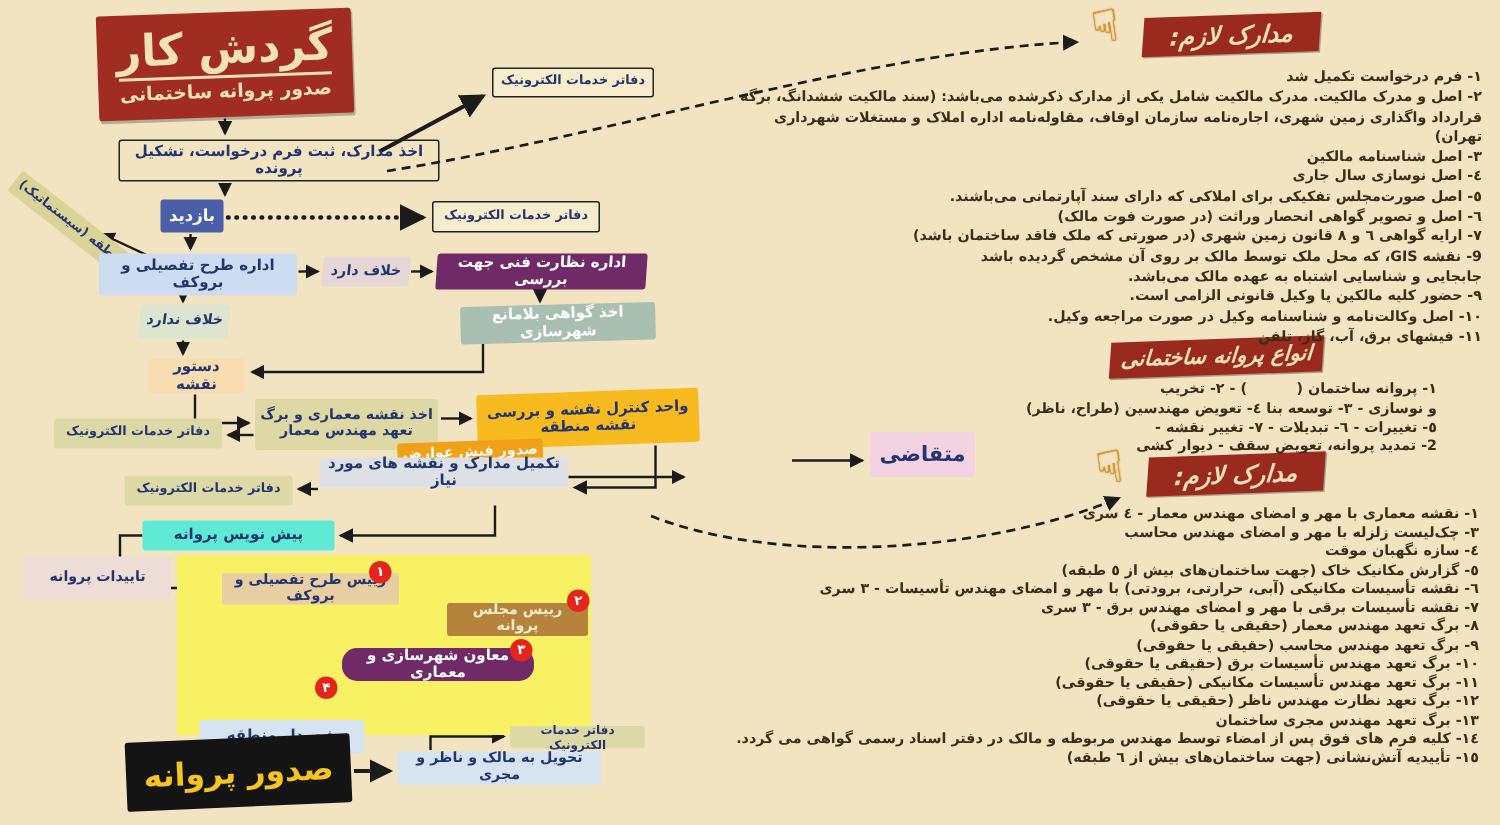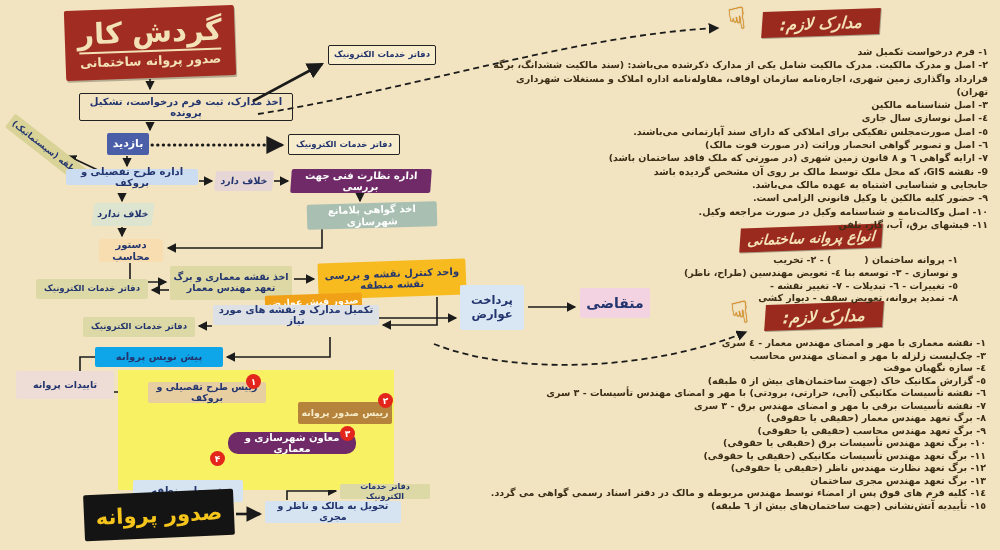--- a/index.html
+++ b/index.html
@@ -14,35 +14,35 @@
   .title-box{left:65px;top:8px;width:170px;height:70px;background:#a12c22;color:#f3e2b8;
         flex-direction:column;transform:rotate(-2deg);box-shadow:1px 2px 0 rgba(0,0,0,.25);}
   .title-main{font-size:29px;line-height:1;}
   .title-sub{font-size:12.5px;border-top:2px solid #f3e2b8;margin-top:3px;padding-top:2px;}
   .intake{left:55px;top:93px;width:214px;height:28px;border:1.5px solid #222;font-size:10px;margin-left:24px;}
   .eoffice1{left:328px;top:45px;width:108px;height:20px;font-size:8.5px;}
   .eoffice2{left:288px;top:134px;width:112px;height:21px;font-size:8.5px;}
   .visit{left:107px;top:133px;width:42px;height:22px;background:#4a5fa8;color:#fff;font-size:11px;}
   .district{left:0px;top:141px;width:95px;height:17px;background:#d9d398;font-size:8.5px;
         transform:rotate(38deg);}
-  .detail-plan{left:66px;top:169px;width:132px;height:16px;background:#cdddf1;}
+  .detail-plan{left:66px;top:169px;width:132px;height:28px;background:#cdddf1;}
   .has-violation{left:215px;top:171px;width:58px;height:20px;background:#e6d6d6;font-size:9.5px;transform:skewX(-6deg);}
   .tech-supervision{left:291px;top:169px;width:140px;height:24px;background:#6f2a67;color:#fff;transform:skewX(-4deg);}
   .no-objection{left:307px;top:203px;width:130px;height:25px;background:#a9bfb2;color:#fff;transform:rotate(-1.5deg);}
   .no-violation{left:93px;top:203px;width:60px;height:23px;background:#dde4d0;font-size:9.5px;transform:skewX(-8deg);}
   .map-order{left:99px;top:239px;width:64px;height:23px;background:#f8ddb0;}
   .arch-map{left:170px;top:266px;width:122px;height:34px;background:#ddd8a4;font-size:9.5px;}
   .eoffice3{left:36px;top:279px;width:112px;height:20px;font-size:8.5px;}
   .map-control{left:318px;top:261px;width:148px;height:36px;background:#f7bb20;transform:rotate(-2deg);}
   .fee-slip{left:265px;top:294px;width:97px;height:17px;background:#f0a117;color:#fff;font-size:9.5px;transform:rotate(-2deg);}
   .complete-docs{left:213px;top:305px;width:166px;height:20px;background:#dde1e6;}
   .eoffice4{left:83px;top:317px;width:112px;height:20px;font-size:8.5px;}
   .pay-fees{left:460px;top:285px;width:64px;height:45px;background:#d9e6f4;font-size:11.5px;}
   .applicant{left:580px;top:288px;width:70px;height:30px;background:#f3d3e2;font-size:14px;}
-  .draft-permit{left:95px;top:347px;width:128px;height:20px;background:#0ea5e9;}
+  .draft-permit{left:95px;top:347px;width:128px;height:20px;background:#5eead4;}
   .approvals{left:16px;top:371px;width:98px;height:28px;background:#eedcd6;font-size:9.5px;}
   .yellow-region{position:absolute;left:118px;top:370px;width:276px;height:120px;background:#f7f163;}
   .step1{left:148px;top:382px;width:118px;height:21px;background:#e7cfa2;font-size:9.5px;}
   .step2{left:298px;top:402px;width:94px;height:22px;background:#b5833b;color:#f7ecca;font-size:9.5px;}
   .step3{left:228px;top:432px;width:128px;height:22px;background:#6f2a67;color:#fff;border-radius:10px;}
   .step4{left:133px;top:480px;width:110px;height:22px;background:#d6e3f1;}
   .issue{left:84px;top:492px;width:150px;height:46px;background:#141414;color:#f5c51c;font-size:21px;transform:rotate(-2.5deg);}
   .deliver{left:265px;top:501px;width:136px;height:22px;background:#d6e3f1;font-size:9.5px;}
   .eoffice5{left:340px;top:484px;width:90px;height:15px;font-size:8px;}
   .badge{position:absolute;width:15px;height:15px;border-radius:50%;background:#e3251c;color:#fff;
@@ -117,33 +117,32 @@
   <div class="node intake">اخذ مدارک، ثبت فرم درخواست، تشکیل پرونده</div>
   <div class="node bordered eoffice1">دفاتر خدمات الکترونیک</div>
   <div class="node bordered eoffice2">دفاتر خدمات الکترونیک</div>
   <div class="node visit">بازدید</div>
   <div class="node district">منطقه (سیستماتیک)</div>
   <div class="node detail-plan">اداره طرح تفصیلی و بروکف</div>
   <div class="node has-violation">خلاف دارد</div>
   <div class="node tech-supervision">اداره نظارت فنی جهت بررسی</div>
   <div class="node no-objection">اخذ گواهی بلامانع شهرسازی</div>
   <div class="node no-violation">خلاف ندارد</div>
-  <div class="node map-order">دستور محاسب</div>
+  <div class="node map-order">دستور نقشه</div>
   <div class="node arch-map">اخذ نقشه معماری و برگ تعهد مهندس معمار</div>
   <div class="node khaki eoffice3">دفاتر خدمات الکترونیک</div>
   <div class="node map-control">واحد کنترل نقشه و بررسی نقشه منطقه</div>
   <div class="node fee-slip">صدور فیش عوارض</div>
   <div class="node complete-docs">تکمیل مدارک و نقشه های مورد نیاز</div>
   <div class="node khaki eoffice4">دفاتر خدمات الکترونیک</div>
-  <div class="node pay-fees">پرداخت عوارض</div>
   <div class="node applicant">متقاضی</div>
   <div class="node draft-permit">پیش نویس پروانه</div>
   <div class="node approvals">تاییدات پروانه</div>
   <div class="node step1">رییس طرح تفصیلی و بروکف</div>
-  <div class="node step2">رییس صدور پروانه</div>
+  <div class="node step2">رییس مجلس پروانه</div>
   <div class="node step3">معاون شهرسازی و معماری</div>
   <div class="node step4">شهردار منطقه</div>
   <div class="node issue">صدور پروانه</div>
   <div class="node deliver">تحویل به مالک و ناظر و مجری</div>
   <div class="node khaki eoffice5">دفاتر خدمات الکترونیک</div>
 
   <div class="badge b1">۱</div>
   <div class="badge b2">۲</div>
   <div class="badge b3">۳</div>
   <div class="badge b4">۴</div>
@@ -166,21 +165,21 @@
 جابجایی و شناسایی اشتباه به عهده مالک می‌باشد.</div>
     <div class="li">۹- حضور کلیه مالکین یا وکیل قانونی الزامی است.</div>
     <div class="li">۱۰- اصل وکالت‌نامه و شناسنامه وکیل در صورت مراجعه وکیل.</div>
     <div class="li">۱۱- فیشهای برق، آب، گاز، تلفن</div>
   </div>
 
   <div class="rlist types">
     <div class="li">۱- پروانه ساختمان (&nbsp;&nbsp;&nbsp;&nbsp;&nbsp;&nbsp;&nbsp;&nbsp;&nbsp;&nbsp;) - ۲- تخریب</div>
     <div class="li">و نوسازی - ۳- توسعه بنا ٤- تعویض مهندسین (طراح، ناظر)</div>
     <div class="li">٥- تغییرات - ٦- تبدیلات - ۷- تغییر نقشه -</div>
-    <div class="li">۸- تمدید پروانه، تعویض سقف - دیوار کشی</div>
+    <div class="li">2- تمدید پروانه، تعویض سقف - دیوار کشی</div>
   </div>
 
   <div class="rlist docs2">
     <div class="li">۱- نقشه معماری با مهر و امضای مهندس معمار - ٤ سری</div>
     <div class="li">۳- چک‌لیست زلزله با مهر و امضای مهندس محاسب</div>
     <div class="li">٤- سازه نگهبان موقت</div>
     <div class="li">٥- گزارش مکانیک خاک (جهت ساختمان‌های بیش از ٥ طبقه)</div>
     <div class="li">٦- نقشه تأسیسات مکانیکی (آبی، حرارتی، برودتی) با مهر و امضای مهندس تأسیسات - ۳ سری</div>
     <div class="li">۷- نقشه تأسیسات برقی با مهر و امضای مهندس برق - ۳ سری</div>
     <div class="li">۸- برگ تعهد مهندس معمار (حقیقی یا حقوقی)</div>

